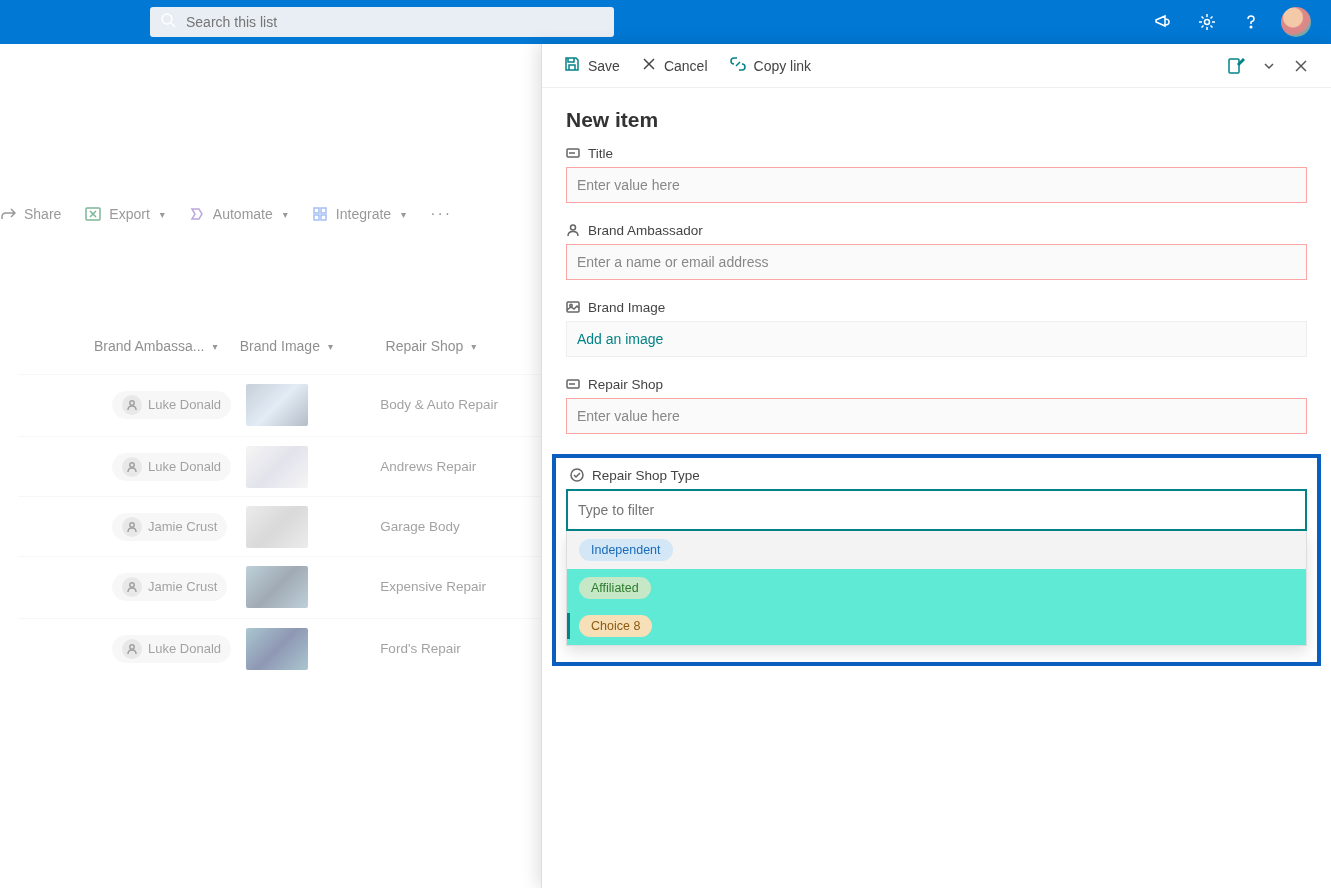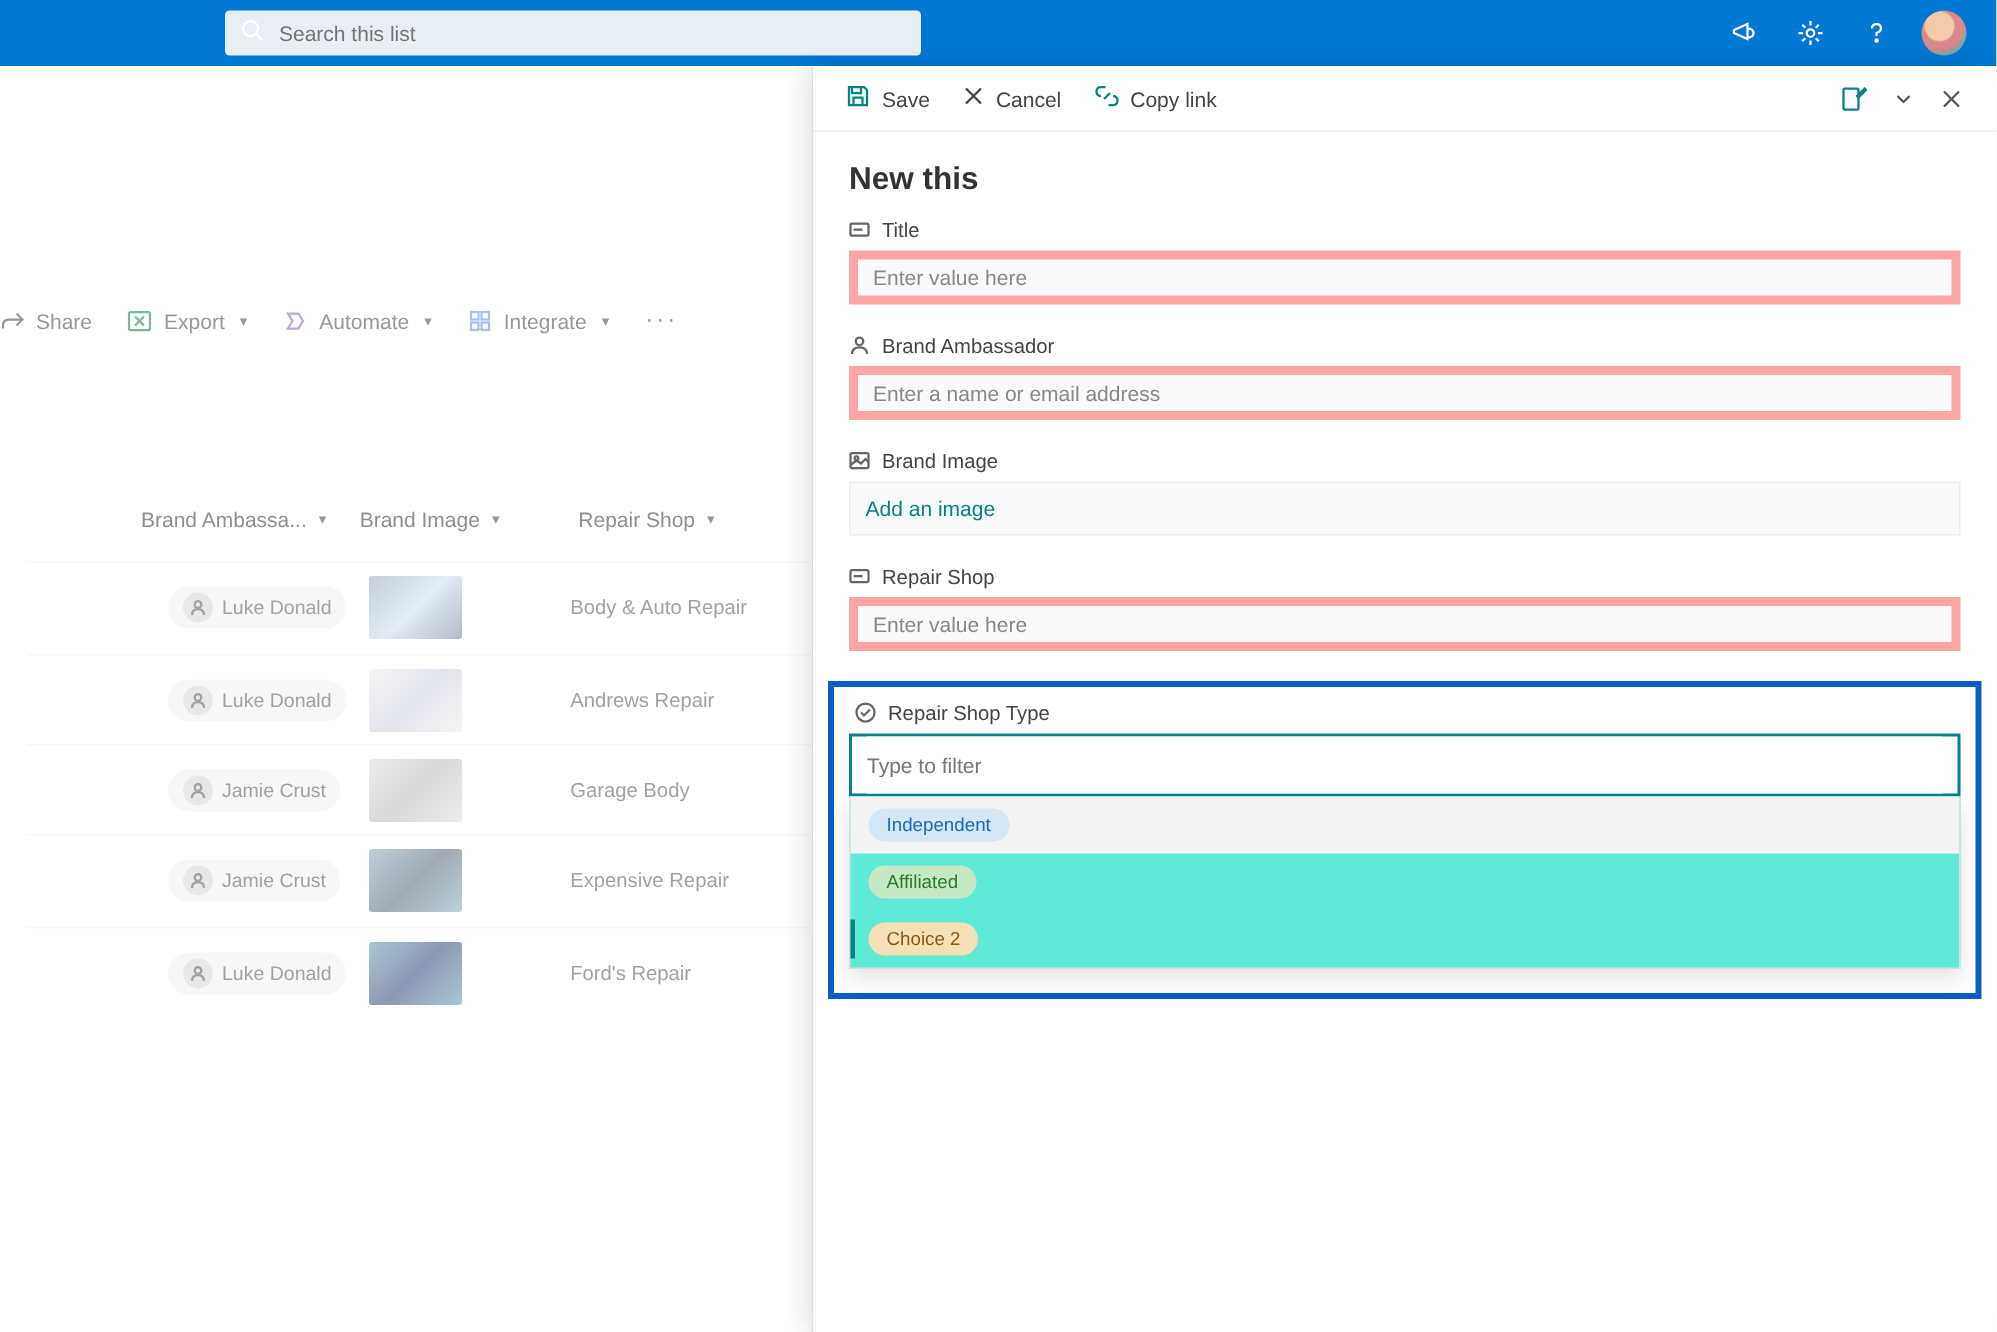--- a/index.html
+++ b/index.html
@@ -93,21 +93,21 @@
   .panel-body { padding: 20px 24px 24px 24px; overflow: auto; flex: 1; }
   .panel-title { font-size: 21px; font-weight: 600; color: #333; margin-bottom: 14px;}
 
   .form-field { margin-bottom: 20px; }
   .field-label {
     display: flex; align-items: flex-start; gap: 8px; font-size: 13.5px; color: #444;
     margin-bottom: 6px;
   }
   .field-label .fi { width: 14px; height: 14px; color: #666;}
   .text-input {
-    width: 100%; height: 36px; border: 6px solid #fca5a5; background: #fafafa;
+    width: 100%; height: 36px; border: 1px solid #fca5a5; background: #fafafa;
     padding: 0 10px; font-size: 14px; color: #333; outline: none;
   }
   .text-input::placeholder { color: #888;}
   .link-btn { color: #038387; font-size: 14px; cursor: pointer; }
   .img-slot { height: 36px; background:#fafafa; border:1px solid #eee; display:flex; align-items:center; padding:0 10px;}
 
   
   .highlight-box {
     border: 4px solid #0a5ec0; padding: 10px 10px 16px 10px;
     margin-left: -14px; margin-right: -14px;
@@ -364,21 +364,21 @@
       <span class="icon-btn">
         <svg width="16" height="16" viewBox="0 0 16 16">
             <line x1="3" y1="3" x2="13" y2="13"></line>
             <line x1="13" y1="3" x2="3" y2="13"></line>
           </svg>
       </span>
     </div>
   </div>
 
   <div class="panel-body">
-    <div class="panel-title">New this</div>
+    <div class="panel-title">New item</div>
 
     <div class="form-field">
       <div class="field-label">
         <span class="fi"><svg viewBox="0 0 14 14">
               <rect x="1" y="3" width="12" height="8" rx="1"></rect>
               <line x1="3" y1="7" x2="9" y2="7"></line>
             </svg></span>
         <span>Title</span>
       </div>
       <input class="text-input" type="text" placeholder="Enter value here" style="">
@@ -432,21 +432,21 @@
         <input type="text" placeholder="Type to filter" style="">
       </div>
       <div class="dropdown">
         <div class="dd-row">
           <span class="tag tag-blue">Independent</span>
         </div>
         <div class="dd-row">
           <span class="tag tag-green">Affiliated</span>
         </div>
         <div class="dd-row selected">
-          <span class="tag tag-orange">Choice 2</span>
+          <span class="tag tag-orange">Choice 8</span>
         </div>
       </div>
     </div>
 
   </div>
 </div>
 
 <svg class="cursor-img" style="left:654px; top:522px" viewBox="0 0 16 20">
   <path d="M1 1 L1 15 L5 11 L8 18 L11 17 L8 10 L14 10 Z" fill="#fff" stroke="#000" stroke-width="1"></path>
 </svg>

